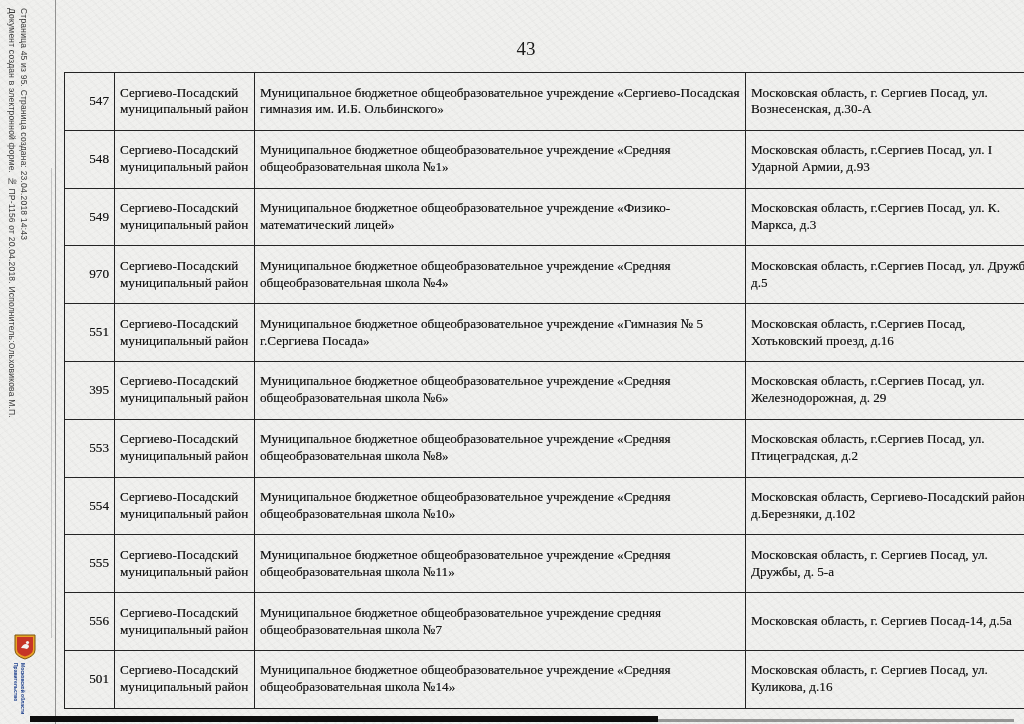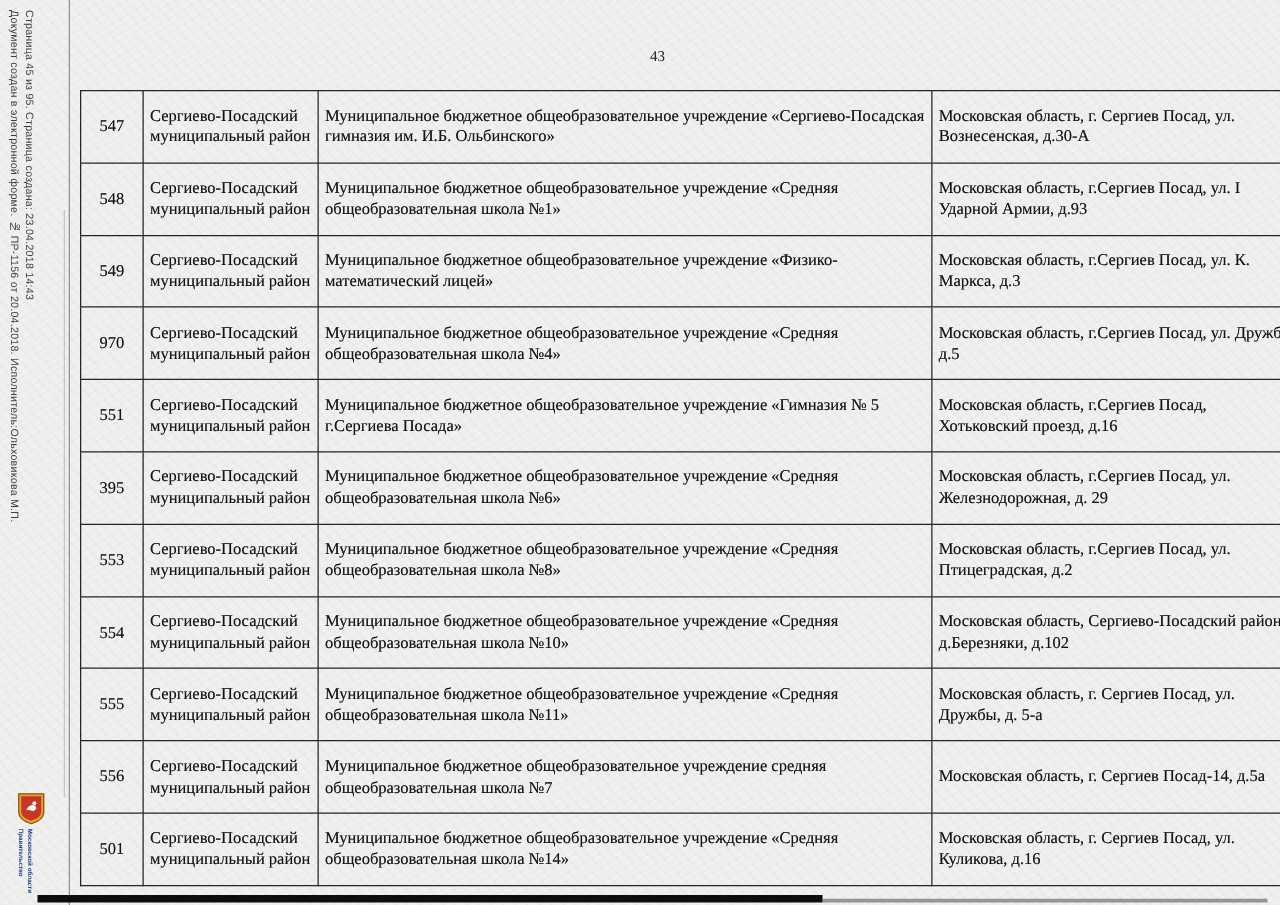--- a/index.html
+++ b/index.html
@@ -34,37 +34,37 @@
   .gov svg{display:block;margin-left:2px;}
   .gov-caption{
     margin-top:3px;
     writing-mode:vertical-lr;text-orientation:mixed;
     font-family:"Liberation Sans", sans-serif;
     font-size:5px;line-height:7px;font-weight:bold;
     color:#1a3e8c;white-space:nowrap;height:58px;
   }
   .pagenum{
     position:absolute;left:506px;top:38px;width:40px;
-    text-align:center;font-size:12px;color:#1b1b1b;
+    text-align:center;font-size:19px;color:#1b1b1b;
   }
   
   table.registry{
     position:absolute;left:64px;top:72px;width:936px;
     border-collapse:collapse;table-layout:fixed;
     font-size:13.2px;line-height:1.28;
   }
   table.registry td{
     border:1.4px solid #242424;
     vertical-align:middle;
     padding:2px 5px;
     height:52.8px;
     color:#141414;
     text-shadow:0 0 .4px rgba(20,20,20,.55);
   }
-  td.c-num{width:39px;text-align:center;padding:2px 1px;}
+  td.c-num{width:39px;text-align:right;padding:2px 1px;}
   td.c-district{width:129px;text-align:left;padding:2px 3px;font-family:Liberation Serif, serif;}
   td.c-inst{width:480px;}
   td.c-addr{width:288px;}
   
   .scanbar{position:absolute;left:30px;top:716px;width:628px;height:6px;background:#0d0d0d;}
   .scanbar2{position:absolute;left:658px;top:719px;width:356px;height:2.5px;background:rgba(60,60,60,.5);}
   
   .speckle{
     position:absolute;inset:0;pointer-events:none;
     background:

